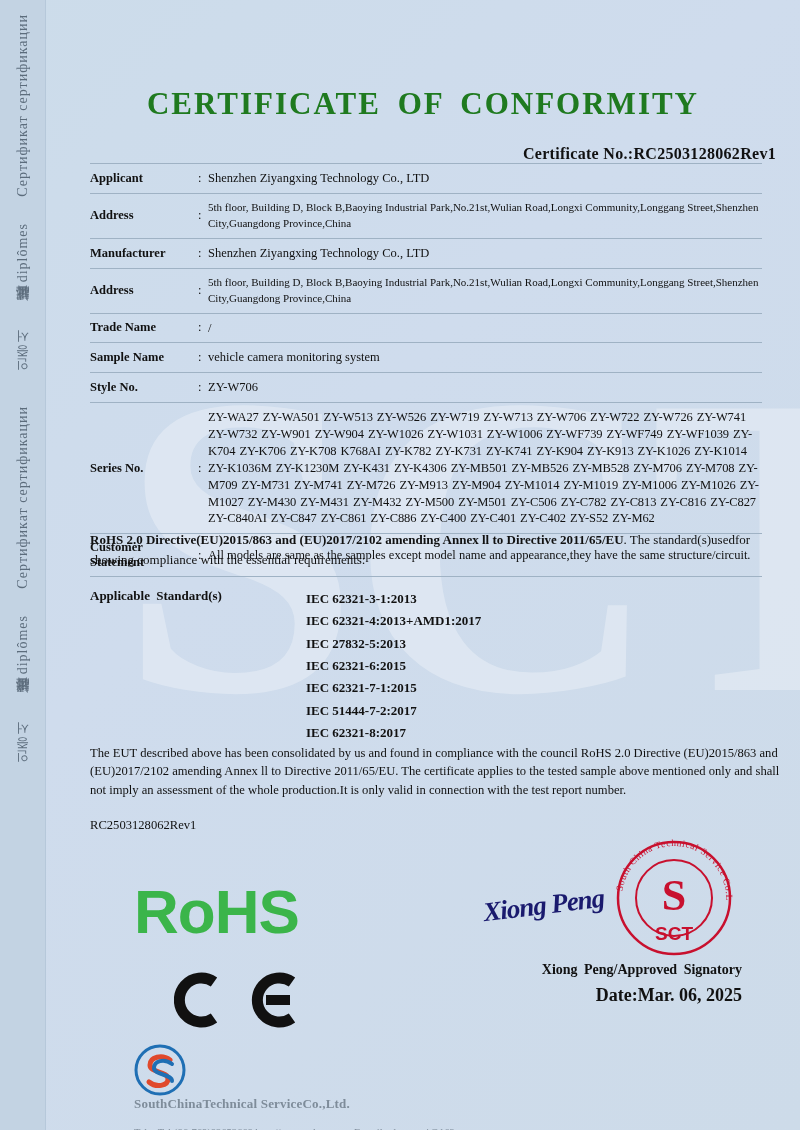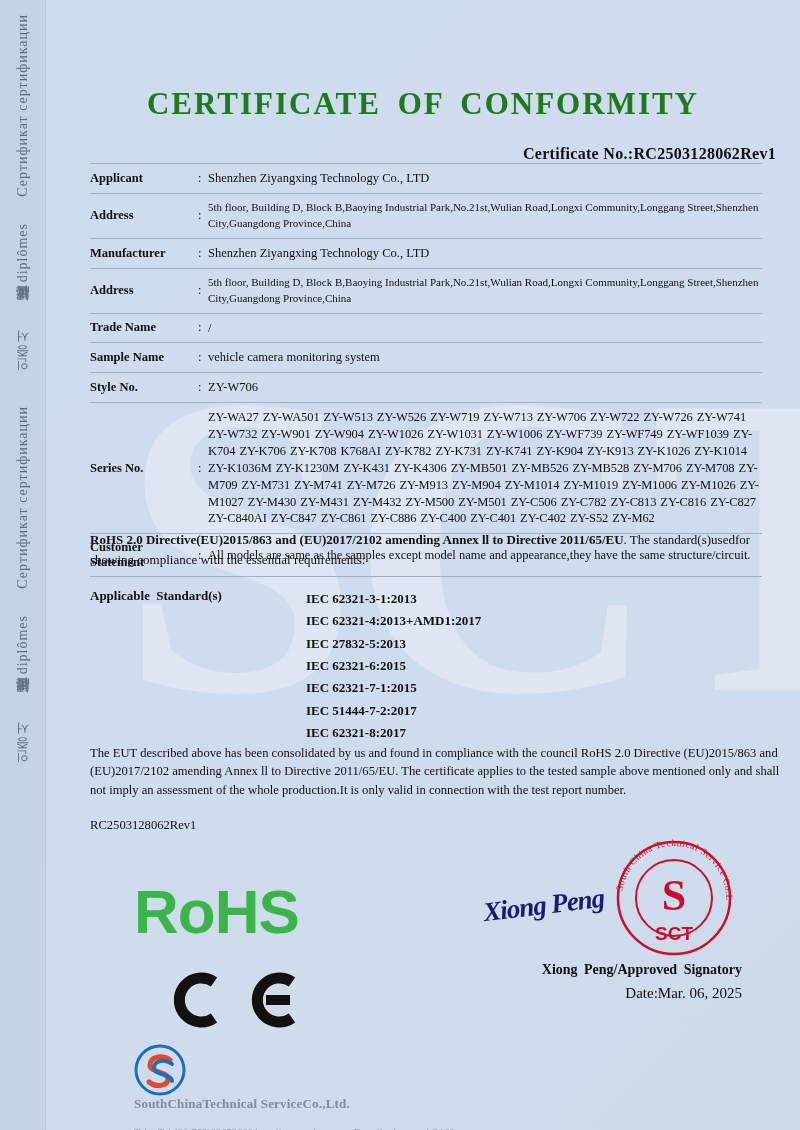--- a/index.html
+++ b/index.html
@@ -223,22 +223,22 @@
     font-weight: bold;
     color: #111;
     word-spacing: 3px;
   }
   #sign-date {
     position: absolute;
     right: 58px;
     top: 985px;
     width: 300px;
     text-align: right;
-    font-size: 15px;
-    font-weight: normal;
+    font-size: 18px;
+    font-weight: bold;
     color: #111;
   }
 
   
   #footer {
     position: absolute;
     left: 46px;
     right: 0;
     bottom: 0;
     height: 92px;

